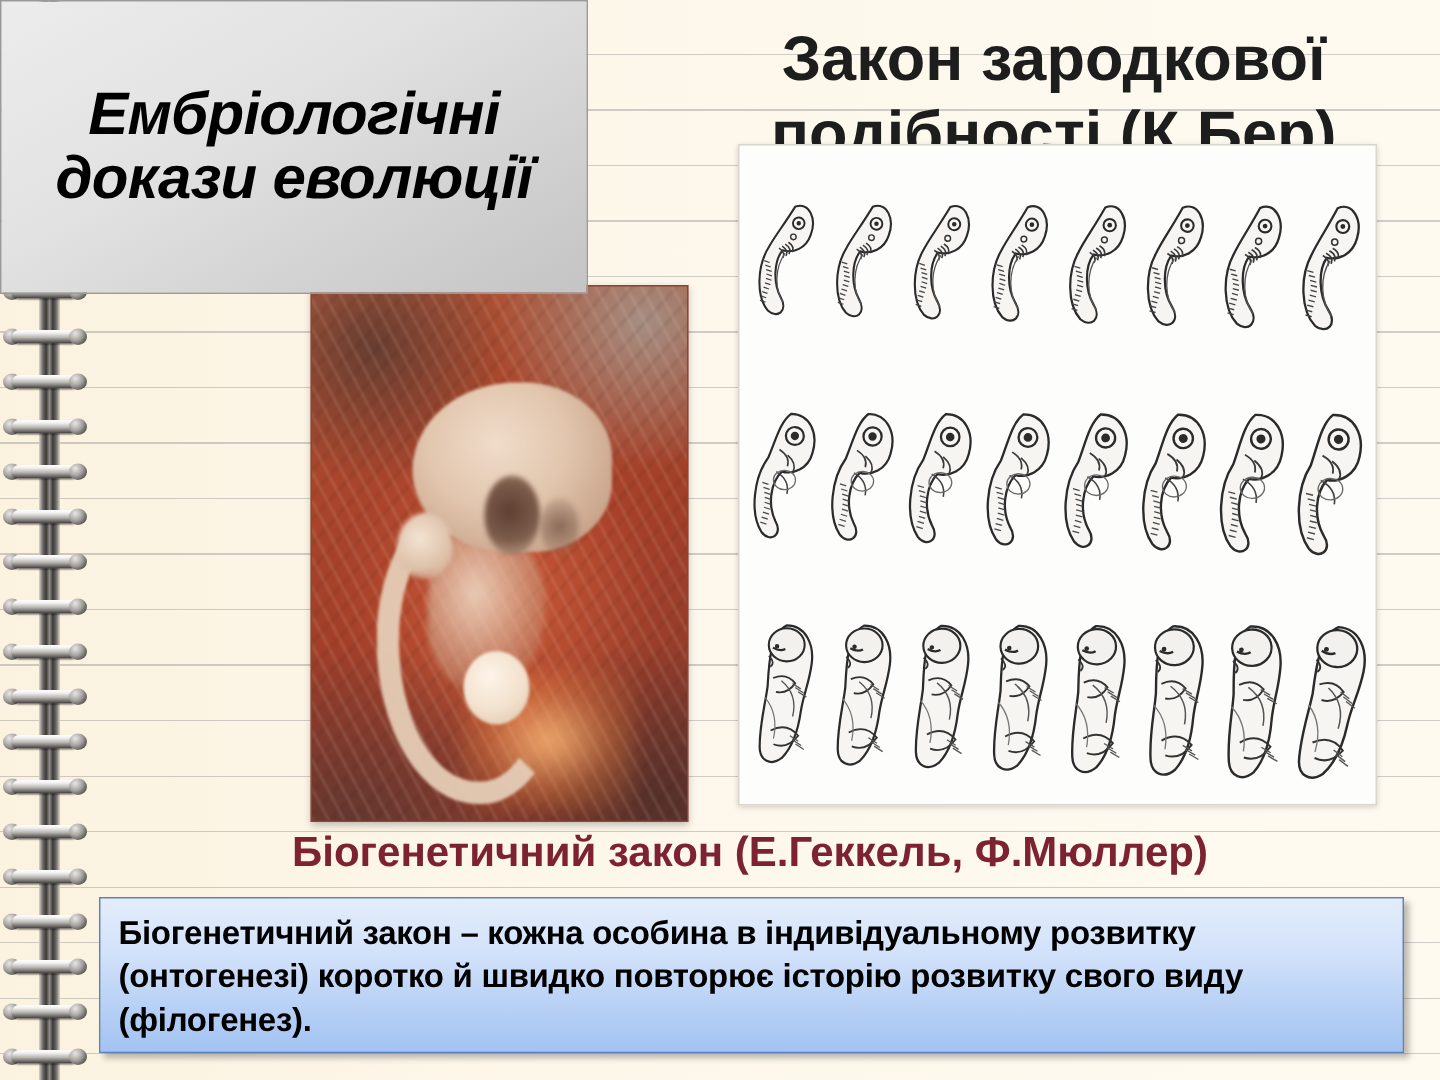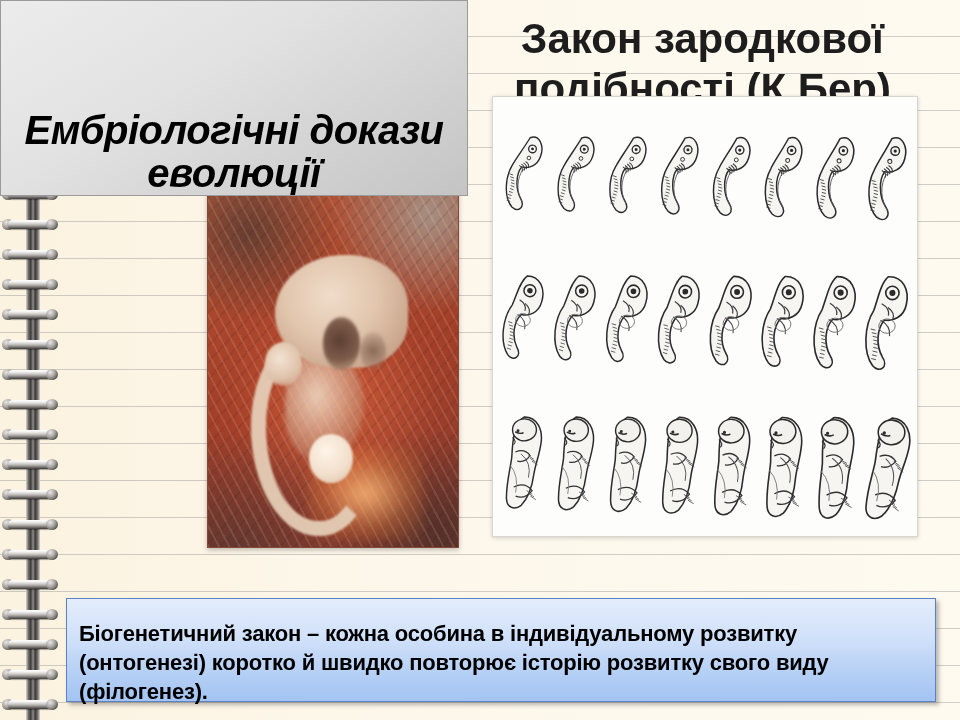--- a/index.html
+++ b/index.html
@@ -44,26 +44,26 @@
   }
   .ring .cap{
     position:absolute;top:1px;width:12px;height:11px;border-radius:50%;
     background:radial-gradient(circle at 35% 30%,#e9e7e5 0%,#a9a5a2 42%,#56534f 78%,#2e2c2b 100%);
   }
   .ring .cap.l{left:0px;}
   .ring .cap.r{left:44px;}
 
   
   .title-box{
-    position:absolute;left:0px;top:0px;width:468px;height:196px;
+    position:absolute;left:0px;top:0px;width:392px;height:196px;
     box-sizing:border-box;
     border:1px solid #9a9a9a;
     background:linear-gradient(150deg,#ececec 0%,#e2e2e2 40%,#cfcfcf 78%,#c4c4c4 100%);
     z-index:8;
-    display:flex;align-items:flex-end;justify-content:center;
+    display:flex;align-items:center;justify-content:center;
   }
   .title-text{
     font-weight:bold;font-style:italic;
     font-size:40px;line-height:1.08;
     color:#000;text-align:center;
     letter-spacing:-0.5px;
     padding:0 10px;
   }
 
   
@@ -178,21 +178,21 @@
   }
 
   
   .def-box{
     position:absolute;left:66px;top:598px;width:870px;height:104px;
     box-sizing:border-box;
     border:1px solid #5b82c2;
     background:linear-gradient(to bottom,#e3edfb 0%,#d3e2fa 35%,#b6d0f5 72%,#a3c3f2 100%);
     box-shadow:3px 3px 4px rgba(60,60,60,.35);
     z-index:7;
-    padding:20px 12px;
+    padding:8px 12px;
   }
   .def-text{
     font-size:22px;font-weight:bold;line-height:1.32;color:#000;
     letter-spacing:-.2px;
   }
 </style>
 </head>
 <body>
 
 <div id="slide">
@@ -978,18 +978,19 @@
               <path d="M30 91 l 6 4" stroke="#555" stroke-width=".9" fill="none"></path>
               <path d="M34 56 l 6 4" stroke="#555" stroke-width=".9" fill="none"></path>
               <path d="M32 94 l 6 4" stroke="#555" stroke-width=".9" fill="none"></path>
               <path d="M10 60 q 10 12 6 30" fill="none" stroke="#777" stroke-width=".9"></path>
           </g>
         </svg>
         </div>
       </div>
     </div>
 
+  <div class="caption">Біогенетичний закон (Е.Геккель, Ф.Мюллер)</div>
 
   <div class="def-box">
     <div class="def-text">Біогенетичний закон – кожна особина в індивідуальному розвитку (онтогенезі) коротко й швидко повторює історію розвитку свого виду (філогенез).</div>
   </div>
 
 </div>
 
 </body></html>

